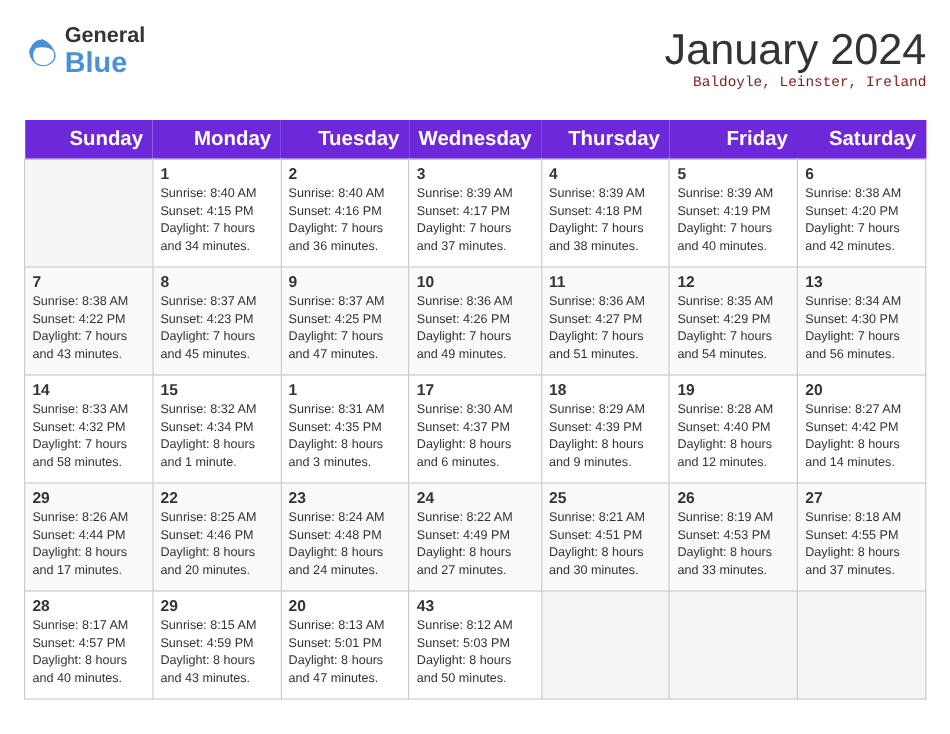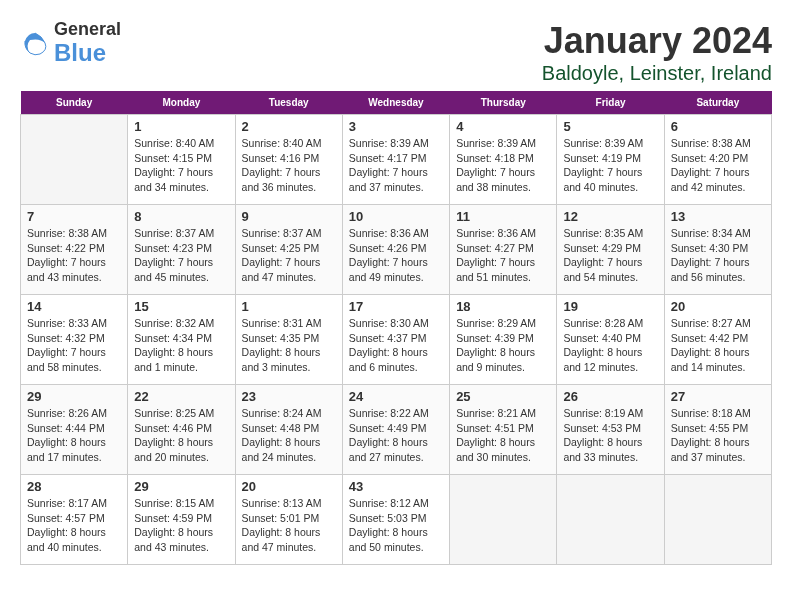--- a/index.html
+++ b/index.html
@@ -7,21 +7,21 @@
       font-family: Arial, sans-serif;
       background: #fff;
       width: 792px;
       min-height: 612px;
       padding: 20px;
     }
     .header {
       display: flex;
       justify-content: space-between;
       align-items: flex-start;
-      margin-bottom: 6px;
+      margin-bottom: 24px;
     }
     .logo {
       display: flex;
       align-items: center;
     }
     .logo-text {
       display: flex;
       flex-direction: column;
       line-height: 1.1;
     }
@@ -38,38 +38,39 @@
     .logo-icon {
       width: 30px;
       height: 30px;
       margin-right: 4px;
     }
     .title-block {
       text-align: right;
     }
     .calendar-title {
       font-size: 36px;
-      font-weight: bold;
+      font-weight: normal;
       color: #333;
     }
     .calendar-subtitle {
-      font-size: 20px;
-      color: #14532d;
+      font-size: 12px;
+      color: #7f1d1d;
+      font-family: Liberation Mono, monospace;
     }
     table {
       width: 100%;
       border-collapse: collapse;
       font-size: 11px;
     }
     th {
-      background-color: #701a75;
+      background-color: #6d28d9;
       color: #fff;
-      text-align: center;
+      text-align: right;
       padding: 6px 8px;
-      font-size: 10px;
+      font-size: 17px;
       font-weight: bold;
     }
     td {
       border: 1px solid #ccc;
       vertical-align: top;
       padding: 4px 6px;
       height: 90px;
       width: 14.28%;
       background: #fff;
     }

